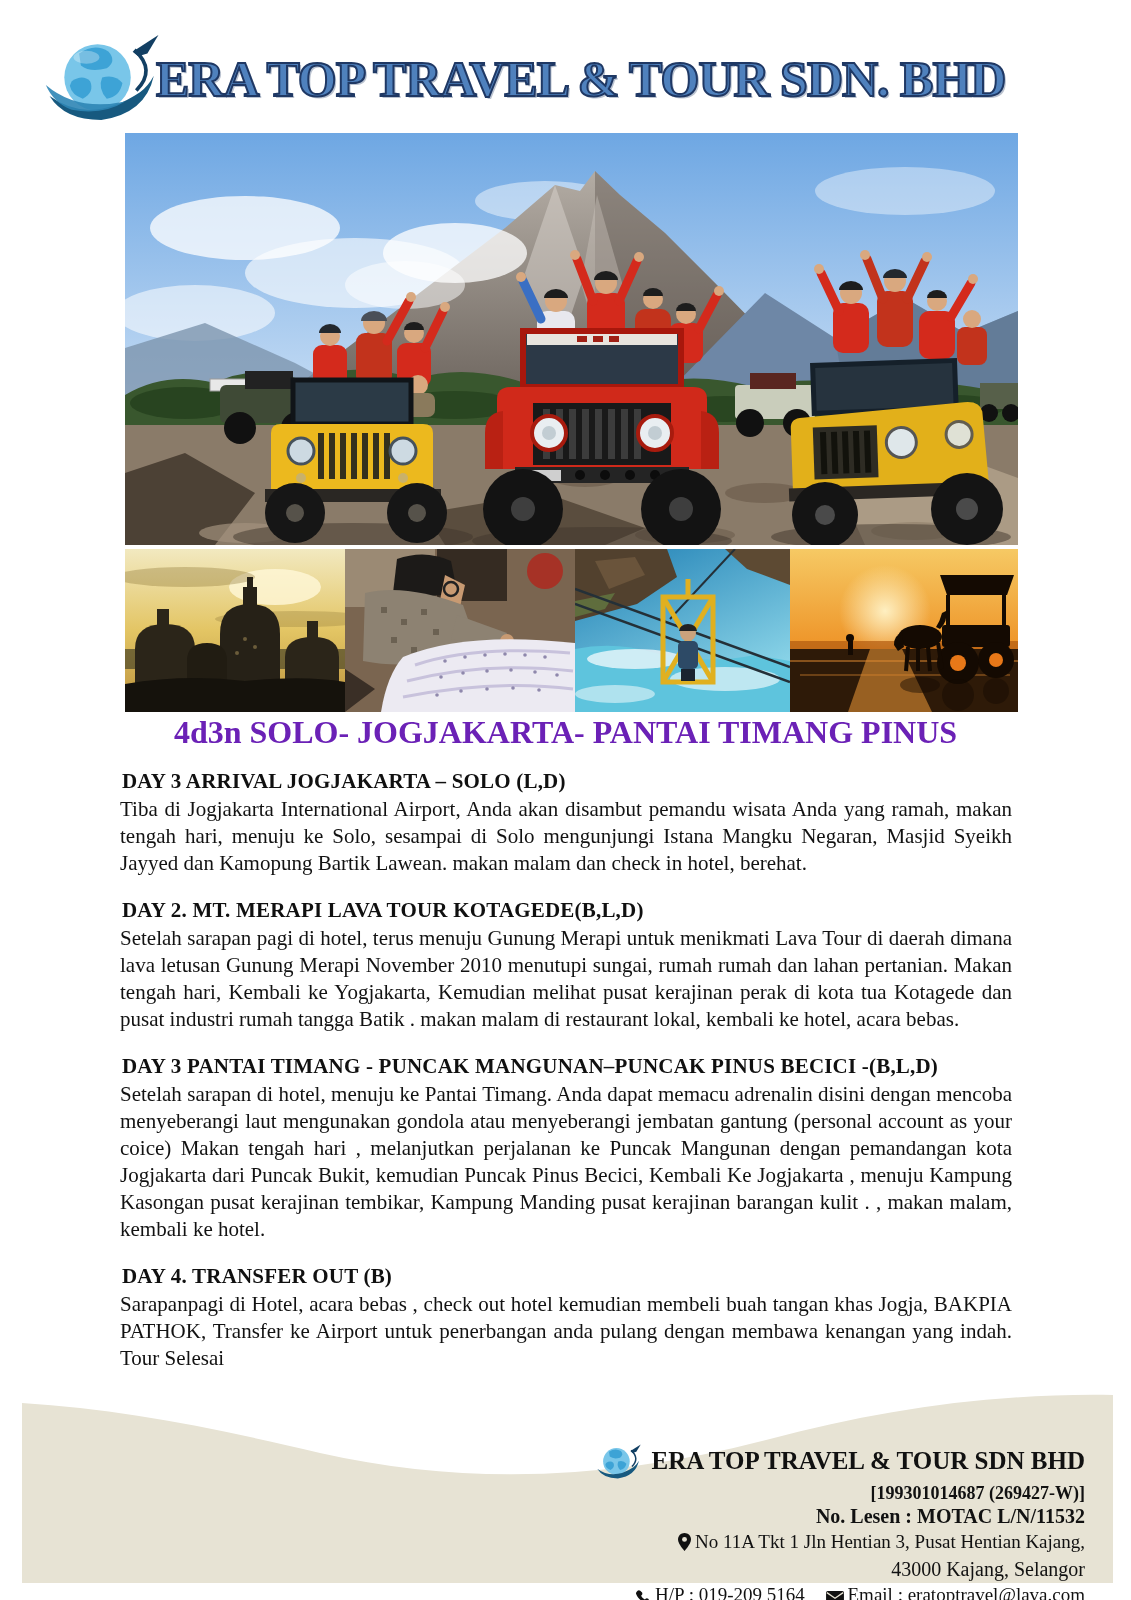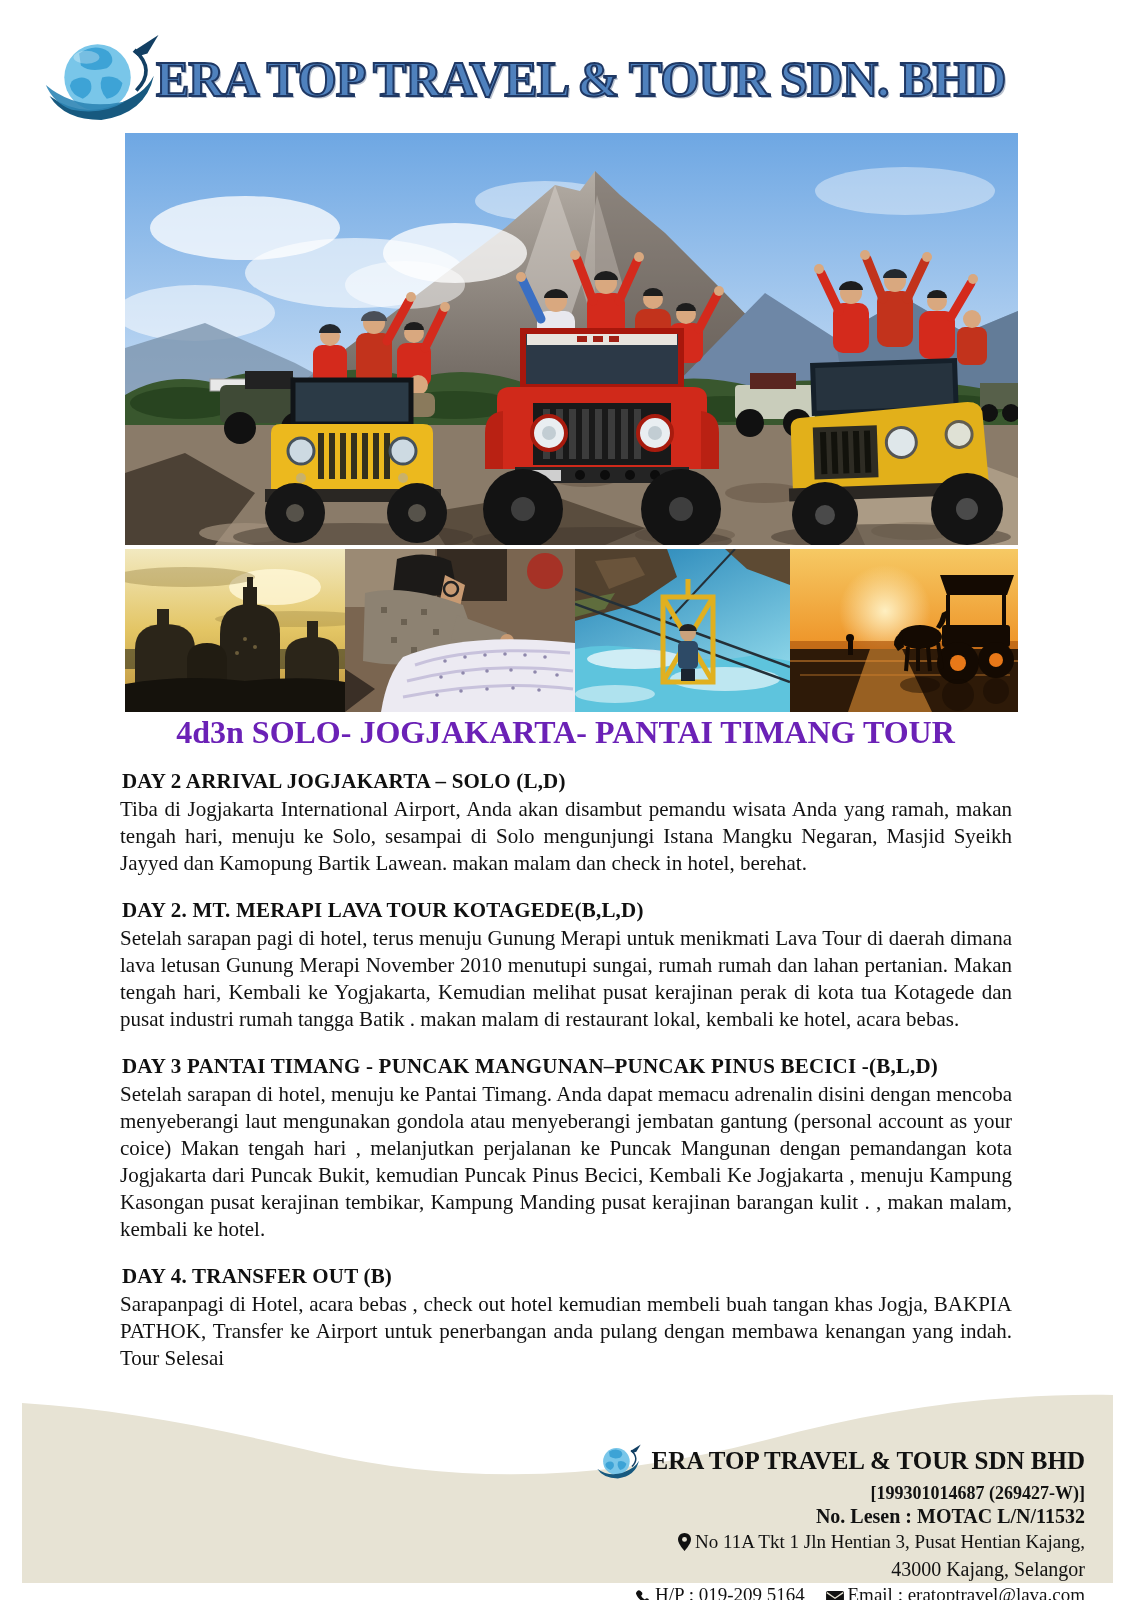--- a/index.html
+++ b/index.html
@@ -416,25 +416,25 @@
               <circle cx="206" cy="142" r="13"></circle>
             <ellipse cx="130" cy="136" rx="20" ry="8"></ellipse>
           </g>
           <circle cx="168" cy="114" r="8" fill="#e87818"></circle>
             <circle cx="206" cy="111" r="7" fill="#e87818"></circle>
         </svg>
       </div>
     </div>
   </div>
 
-  <h2 class="tour-title">4d3n SOLO- JOGJAKARTA- PANTAI TIMANG TOUR</h2>
+  <h2 class="tour-title">4d3n SOLO- JOGJAKARTA- PANTAI TIMANG PINUS</h2>
 
   <main class="itinerary">
     <section class="day">
-      <h3>DAY 2  ARRIVAL JOGJAKARTA – SOLO (L,D)</h3>
+      <h3>DAY 3  ARRIVAL JOGJAKARTA – SOLO (L,D)</h3>
       <p>Tiba di Jogjakarta International Airport, Anda akan disambut pemandu wisata Anda yang ramah, makan tengah hari,  menuju ke Solo, sesampai di Solo mengunjungi Istana Mangku Negaran, Masjid Syeikh Jayyed dan Kamopung Bartik Lawean. makan malam dan  check in hotel,   berehat.</p>
     </section>
     <section class="day">
       <h3>DAY 2. MT. MERAPI LAVA TOUR KOTAGEDE(B,L,D)</h3>
       <p>Setelah sarapan pagi di hotel, terus menuju Gunung Merapi untuk menikmati Lava Tour di daerah dimana  lava letusan Gunung Merapi November 2010 menutupi sungai, rumah rumah dan lahan pertanian.   Makan tengah hari, Kembali ke Yogjakarta, Kemudian melihat pusat kerajinan perak di kota tua Kotagede dan pusat industri rumah tangga  Batik .    makan malam di restaurant lokal, kembali ke hotel, acara bebas.</p>
     </section>
     <section class="day">
       <h3>DAY 3   PANTAI TIMANG - PUNCAK  MANGUNAN–PUNCAK PINUS BECICI -(B,L,D)</h3>
       <p>Setelah sarapan di hotel, menuju ke Pantai Timang. Anda dapat memacu adrenalin disini dengan mencoba menyeberangi laut mengunakan gondola atau menyeberangi jembatan gantung (personal account as your coice) Makan tengah hari ,  melanjutkan perjalanan ke  Puncak  Mangunan dengan pemandangan kota Jogjakarta dari Puncak Bukit, kemudian Puncak Pinus Becici,   Kembali Ke Jogjakarta ,  menuju  Kampung Kasongan pusat kerajinan tembikar, Kampung Manding pusat kerajinan barangan kulit . , makan malam, kembali ke hotel.</p>
     </section>

